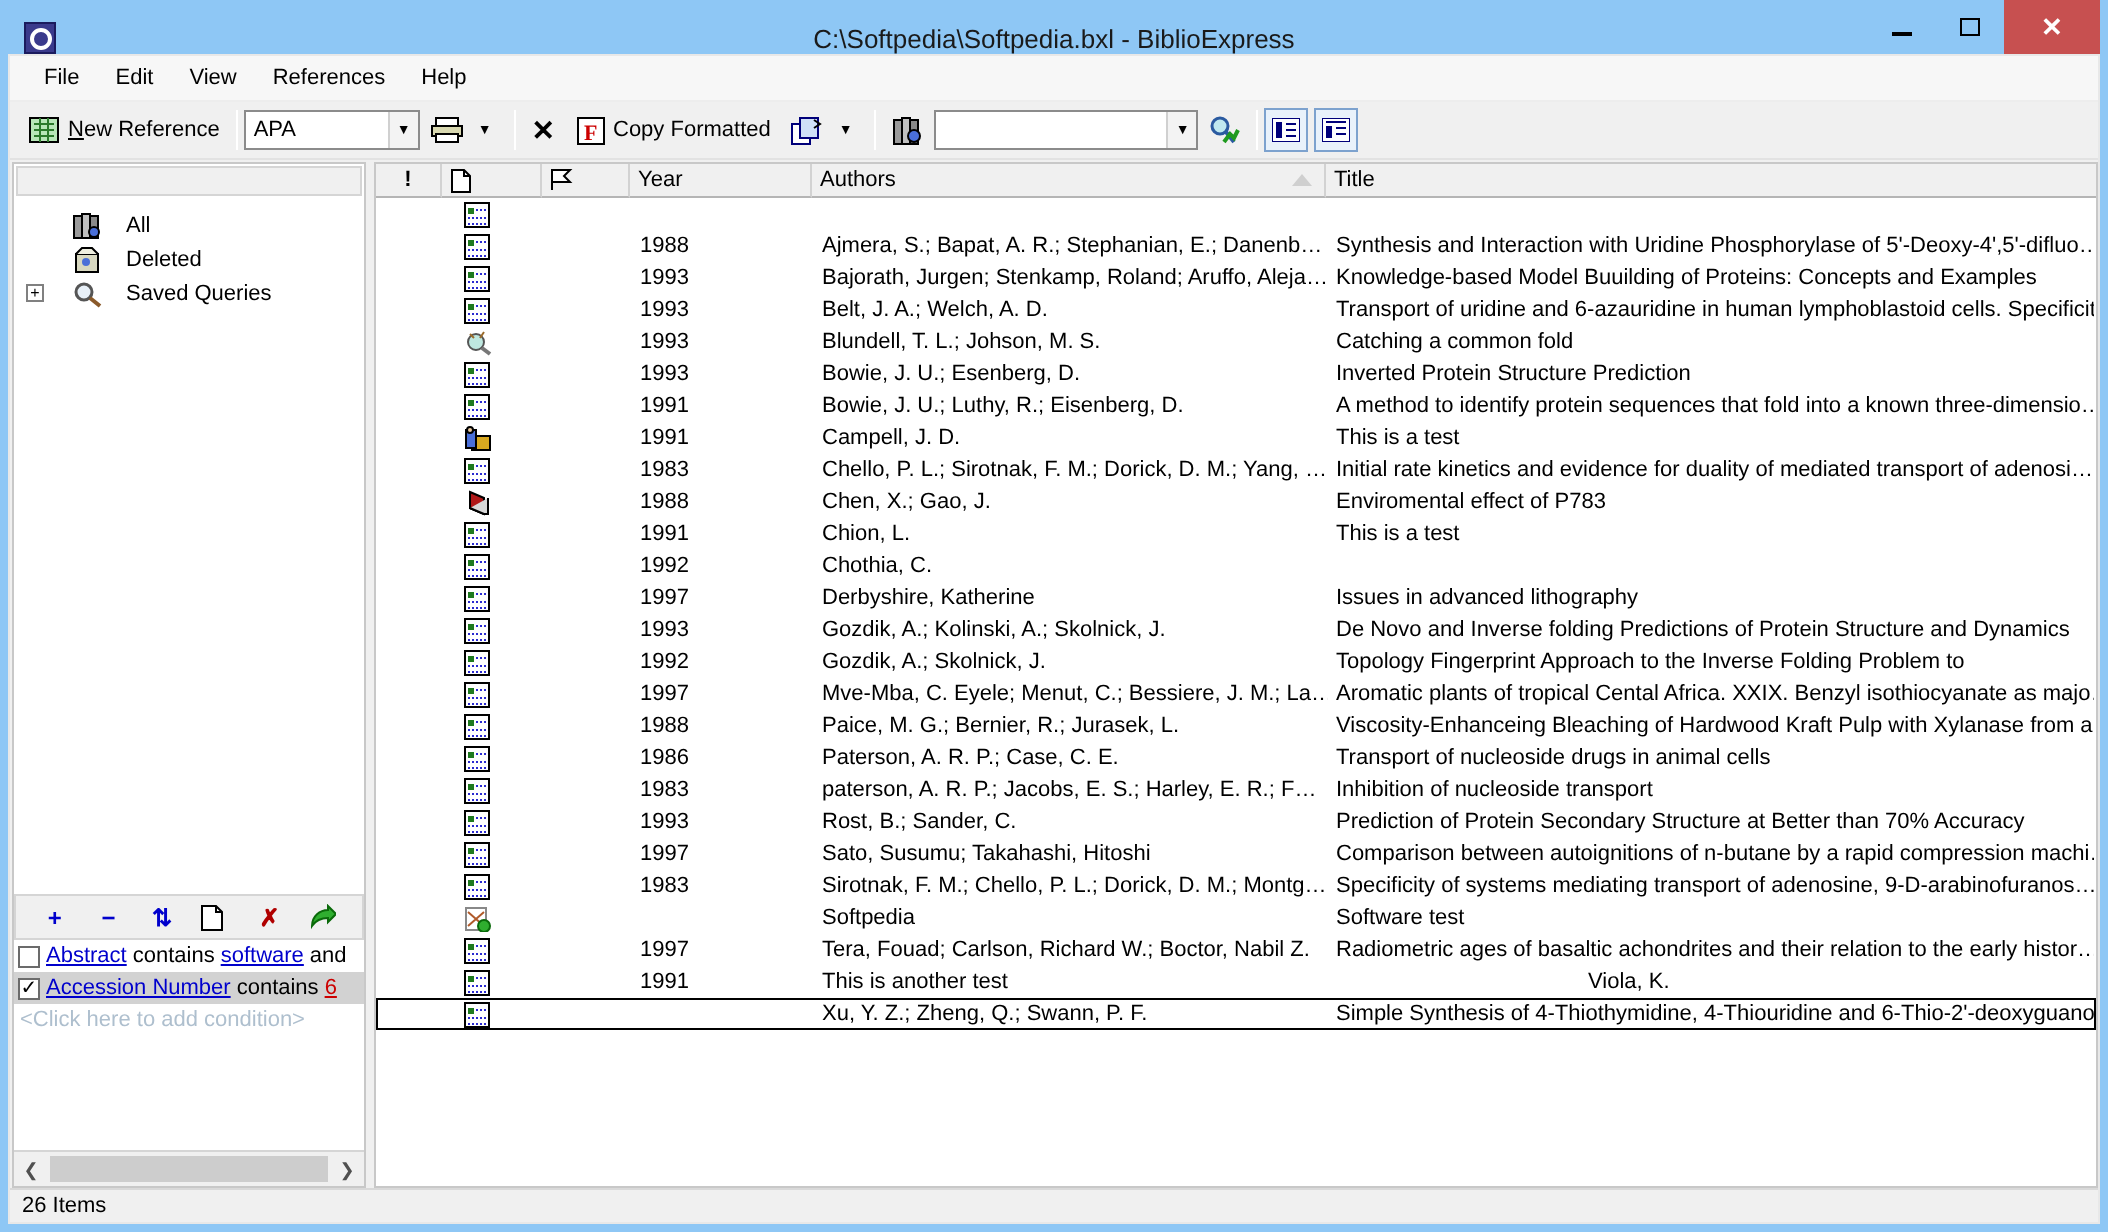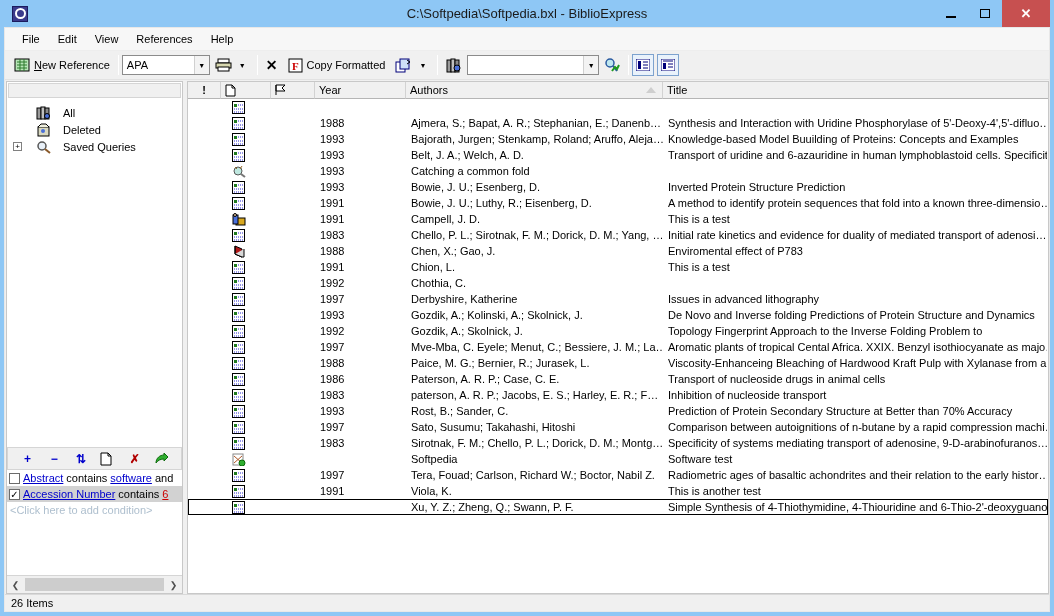--- a/index.html
+++ b/index.html
@@ -2,21 +2,21 @@
 <html><head>
 <meta charset="utf-8">
 <style>
   * { margin:0; padding:0; box-sizing:border-box; }
   html,body { width:1054px; height:616px; overflow:hidden;
     font-family:"Liberation Sans", sans-serif; font-size:11px; color:#000; }
   .window { width:1054px; height:616px; background:#8ec7f5; padding:0 4px 4px 4px;
     display:flex; flex-direction:column; }
 
   
-  .titlebar { height:27px; display:flex; align-items:center; position:relative; background:#8ec7f5; }
+  .titlebar { height:27px; display:flex; align-items:flex-end; position:relative; background:#8ec7f5; }
   .app-icon { width:16px; height:16px; margin-left:8px; background:#3a3a8c; border:1px solid #1b1b5e;
     display:flex; align-items:center; justify-content:center; }
   .app-icon::after { content:""; width:7px; height:7px; border:2px solid #fff; border-radius:50%; }
   .title-text { position:absolute; left:0; right:0; text-align:center; font-size:13px; color:#1a1a1a; }
   .winbtns { margin-left:auto; display:flex; height:100%; align-items:stretch; z-index:2; }
   .winbtn { width:34px; display:flex; align-items:center; justify-content:center; font-size:13px; color:#000; }
   .winbtn.min span { width:10px; height:2px; background:#000; display:block; margin-top:6px; }
   .winbtn.max span { width:10px; height:9px; border:1.5px solid #000; display:block; }
   .winbtn.close { width:48px; background:#c75050; color:#fff; font-size:13px; font-weight:bold; }
 
@@ -371,20 +371,21 @@
             </div>
             <div class="trow">
               <div class="td c-status"></div>
               <div class="td c-attach"><span><svg width="14" height="13">
                     <circle cx="6" cy="6" r="4" fill="#bfe8e0" stroke="#555"></circle>
                     <path d="M9 9l4 3" stroke="#777" stroke-width="2"></path>
                     <path d="M3 2l2 2M10 1l-2 3" stroke="#9a6a2a"></path>
                   </svg></span></div>
               <div class="td c-flag"></div>
               <div class="td c-year">1993</div>
+              <div class="td c-authors">Blundell, T. L.; Johson, M. S.</div>
               <div class="td c-title">Catching a common fold</div>
             </div>
             <div class="trow">
               <div class="td c-status"></div>
               <div class="td c-attach"><span><svg width="13" height="13">
                     <rect x="0.5" y="0.5" width="12" height="12" fill="#fff" stroke="#000"></rect>
                     <rect x="2" y="3" width="3" height="3" fill="#1f7a1f"></rect>
                     <path d="M6 4h5M2 8h9M2 11h9" stroke="#2a2ad0" stroke-width="1" stroke-dasharray="1,1"></path>
                   </svg></span></div>
               <div class="td c-flag"></div>
@@ -609,22 +610,22 @@
             </div>
             <div class="trow">
               <div class="td c-status"></div>
               <div class="td c-attach"><span><svg width="13" height="13">
                     <rect x="0.5" y="0.5" width="12" height="12" fill="#fff" stroke="#000"></rect>
                     <rect x="2" y="3" width="3" height="3" fill="#1f7a1f"></rect>
                     <path d="M6 4h5M2 8h9M2 11h9" stroke="#2a2ad0" stroke-width="1" stroke-dasharray="1,1"></path>
                   </svg></span></div>
               <div class="td c-flag"></div>
               <div class="td c-year">1991</div>
+              <div class="td c-title">This is another test</div>
               <div class="td c-authors">Viola, K.</div>
-              <div class="td c-title">This is another test</div>
             </div>
             <div class="trow sel">
               <div class="td c-status"></div>
               <div class="td c-attach"><span><svg width="13" height="13">
                     <rect x="0.5" y="0.5" width="12" height="12" fill="#fff" stroke="#000"></rect>
                     <rect x="2" y="3" width="3" height="3" fill="#1f7a1f"></rect>
                     <path d="M6 4h5M2 8h9M2 11h9" stroke="#2a2ad0" stroke-width="1" stroke-dasharray="1,1"></path>
                   </svg></span></div>
               <div class="td c-flag"></div>
               <div class="td c-year"></div>

